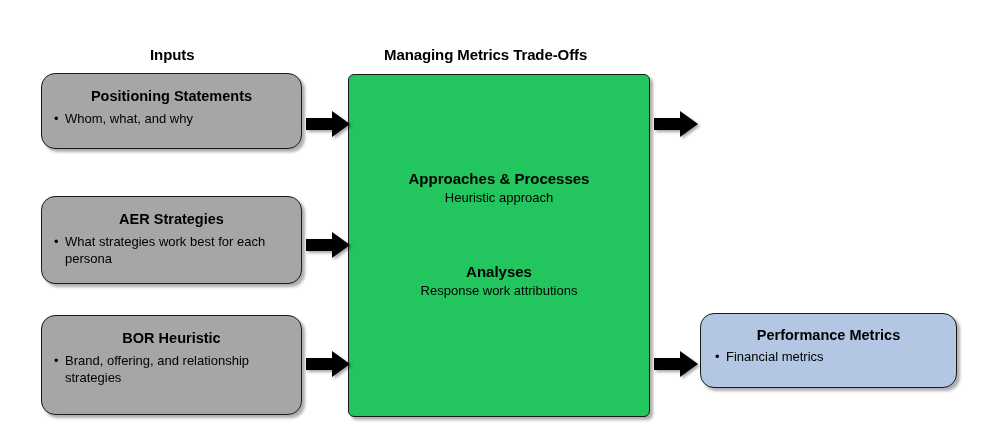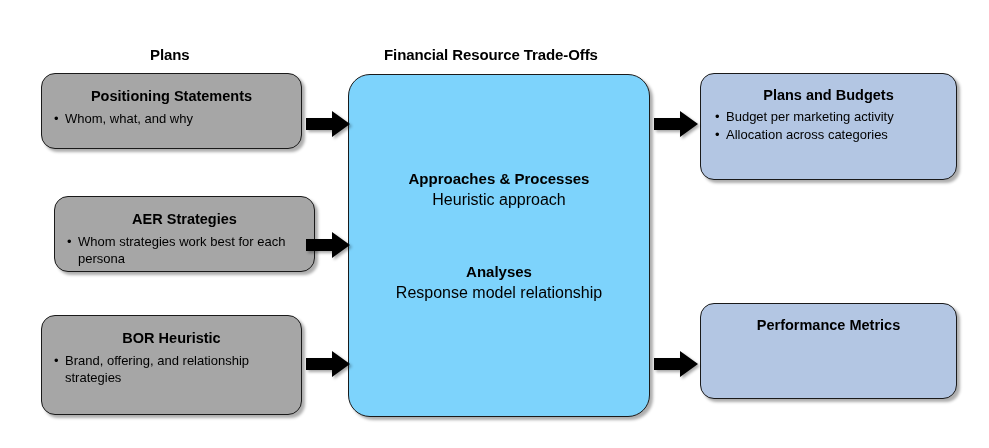--- a/index.html
+++ b/index.html
@@ -34,22 +34,22 @@
   .box {
     position: absolute;
     box-sizing: border-box;
     border: 1.5px solid #1a1a1a;
     border-radius: 14px;
     box-shadow: 3px 3px 3px rgba(0,0,0,0.32);
   }
   .box-gray  { background: #a6a6a6; }
   .box-blue  { background: #b3c6e3; }
   .box-panel {
-    background: #7dd3fc;
-    border-radius: 22px;
+    background: #22c55e;
+    border-radius: 6px;
   }
 
   .box-title {
     text-align: center;
     font-size: 14.5px;
     font-weight: bold;
     line-height: 1.2;
     color: #000000;
   }
 
@@ -89,86 +89,80 @@
     text-align: center;
   }
   .panel-group .g-title {
     font-size: 15px;
     font-weight: bold;
     line-height: 1.25;
     color: #000000;
     margin-bottom: 1px;
   }
   .panel-group .g-line {
-    font-size: 16px;
+    font-size: 13px;
     line-height: 1.3;
     color: #000000;
   }
 
   
   .arrow {
     position: absolute;
     filter: drop-shadow(2px 2px 1.5px rgba(0,0,0,0.35));
   }
   .arrow svg { display: block; }
 </style>
 </head>
 <body>
 
 <div id="canvas">
 
-  <div class="col-heading" style="left:150px; top:46px;">Plans</div>
+  <div class="col-heading" style="left:150px; top:46px;">Inputs</div>
 
-  <div class="col-heading" style="left:384px; top:46px;">Financial Resource Trade-Offs</div>
+  <div class="col-heading" style="left:384px; top:46px;">Managing Metrics Trade-Offs</div>
 
   <div class="box box-gray input-box" style="left:41px; top:73px; width:261px; height:76px;">
     <div class="box-title">Positioning Statements</div>
     <ul class="bullets">
       <li>Whom, what, and why</li>
     </ul>
   </div>
 
-  <div class="box box-gray input-box" style="left:54px; top:196px; width:261px; height:76px;">
+  <div class="box box-gray input-box" style="left:41px; top:196px; width:261px; height:88px;">
     <div class="box-title">AER Strategies</div>
     <ul class="bullets">
-      <li>Whom strategies work best for each persona</li>
+      <li>What strategies work best for each persona</li>
     </ul>
   </div>
 
   <div class="box box-gray input-box" style="left:41px; top:315px; width:261px; height:100px;">
     <div class="box-title">BOR Heuristic</div>
     <ul class="bullets">
       <li>Brand, offering, and relationship strategies</li>
     </ul>
   </div>
 
   <div class="box box-panel" style="left:348px; top:74px; width:302px; height:343px;">
 
     <div class="panel-group" style="top:95px;">
       <div class="g-title">Approaches &amp; Processes</div>
       <div class="g-line">Heuristic approach</div>
     </div>
 
     <div class="panel-group" style="top:188px;">
       <div class="g-title">Analyses</div>
-      <div class="g-line">Response model relationship</div>
+      <div class="g-line">Response work attributions</div>
     </div>
   </div>
 
-  <div class="box box-blue output-box" style="left:700px; top:73px; width:257px; height:107px;">
-    <div class="box-title">Plans and Budgets</div>
-    <ul class="bullets">
-      <li>Budget per marketing activity</li>
-      <li>Allocation across categories</li>
-    </ul>
-  </div>
 
-  <div class="box box-blue output-box" style="left:700px; top:303px; width:257px; height:96px;">
+  <div class="box box-blue output-box" style="left:700px; top:313px; width:257px; height:75px;">
     <div class="box-title">Performance Metrics</div>
     <ul class="bullets">
+      <li>Financial metrics</li>
     </ul>
   </div>
 
   <div class="arrow" style="left:306px; top:109px; width:44px; height:30px;">
     <svg width="44" height="30" viewBox="0 0 44 30">
       <polygon points="0,9 26,9 26,2 44,15 26,28 26,21 0,21" fill="#000000"></polygon>
     </svg>
   </div>
 
   <div class="arrow" style="left:306px; top:230px; width:44px; height:30px;">

